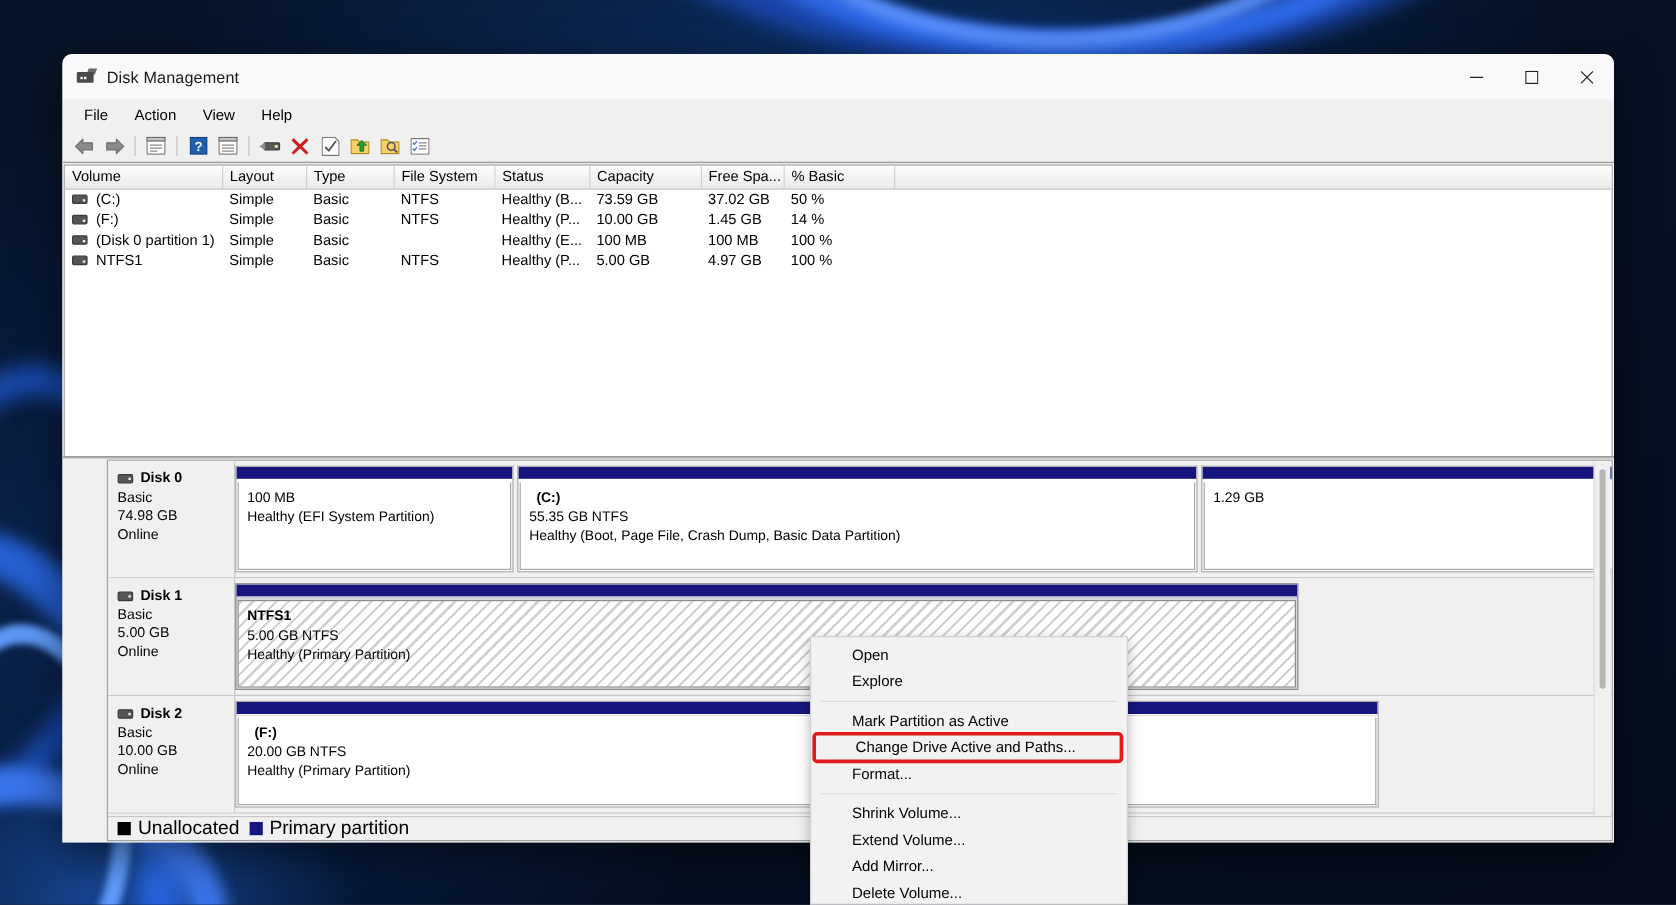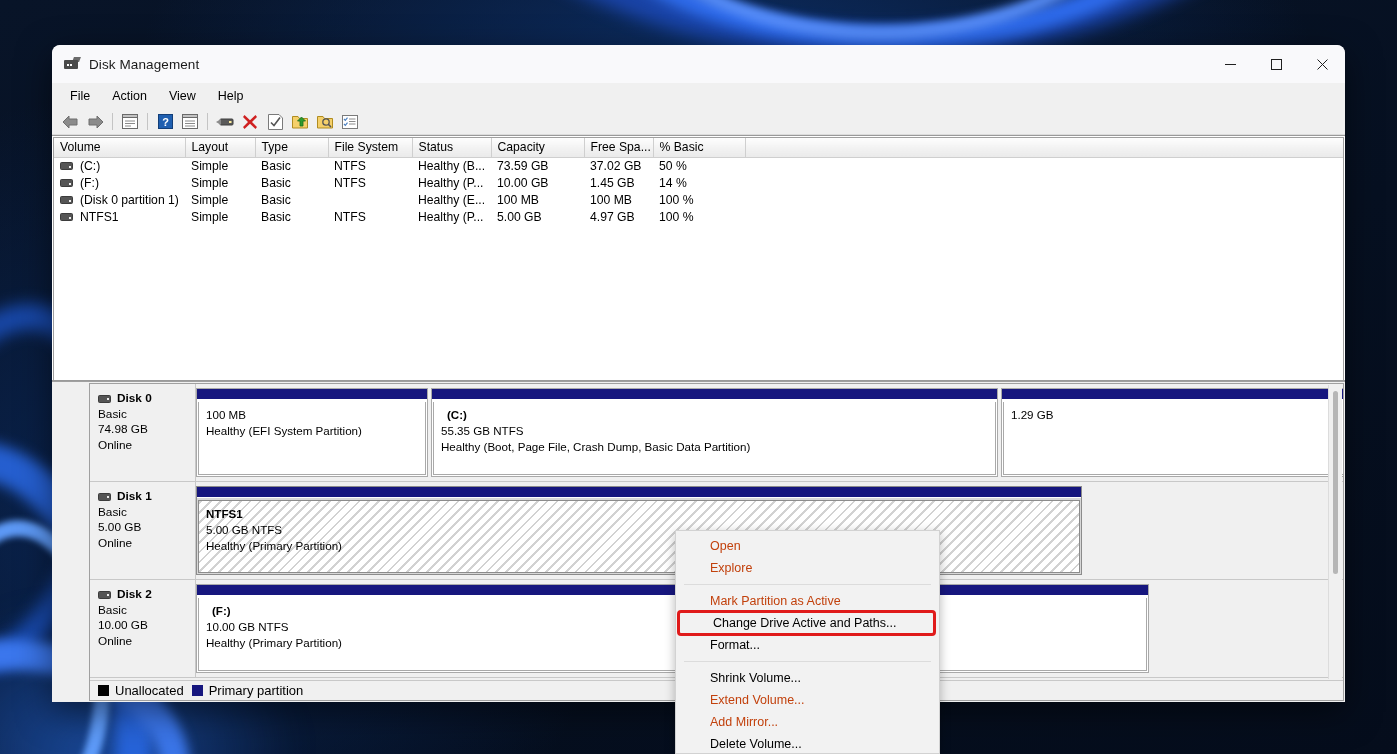--- a/index.html
+++ b/index.html
@@ -317,21 +317,21 @@
   .legend {
     position: absolute;
     left: 0; right: 0; bottom: 0;
     height: 20px;
     background: #f0f0f0;
     border-top: 1px solid #c8c8c8;
     display: flex;
     align-items: center;
     gap: 8px;
     padding-left: 8px;
-    font-size: 13px;
+    font-size: 16px;
     color: #000;
   }
   .legend .sw { width: 11px; height: 11px; display:inline-block; }
   .legend .pair { display: flex; align-items: center; gap: 6px; }
 
   
   .gp-scroll {
     position: absolute;
     right: 1px; top: 1px; bottom: 21px;
     width: 14px;
@@ -359,21 +359,21 @@
     color: #000;
     z-index: 40;
     overflow: hidden;
   }
   .ctx-item {
     height: 22px;
     line-height: 22px;
     padding-left: 34px;
     white-space: nowrap;
   }
-  .ctx-item.disabled { color: #c2410c; }
+  .ctx-item.disabled { color: #000000; }
   .ctx-sep { height: 1px; background: #dcdcdc; margin: 5px 8px 5px 8px; }
   .ctx-item.highlight {
     outline: 3px solid #e01b1b;
     outline-offset: -1px;
     position: relative;
     margin: 0 5px 0 3px;
     border-radius: 2px;
   }
 </style>
 </head>
@@ -676,21 +676,21 @@
           </div>
           <div>Basic</div>
           <div>10.00 GB</div>
           <div>Online</div>
         </div>
         <div class="disk-parts">
           <div class="part" style="width:953px">
             <div class="capbar"></div>
             <div class="pbody">
               <div class="vlabel indent">(F:)</div>
-              <div>10.00 GB NTFS</div>
+              <div>20.00 GB NTFS</div>
               <div>Healthy (Primary Partition)</div>
             </div>
           </div>
         </div>
       </div>
 
       <div class="gp-scroll">
         <div class="gp-thumb"></div>
       </div>
 

